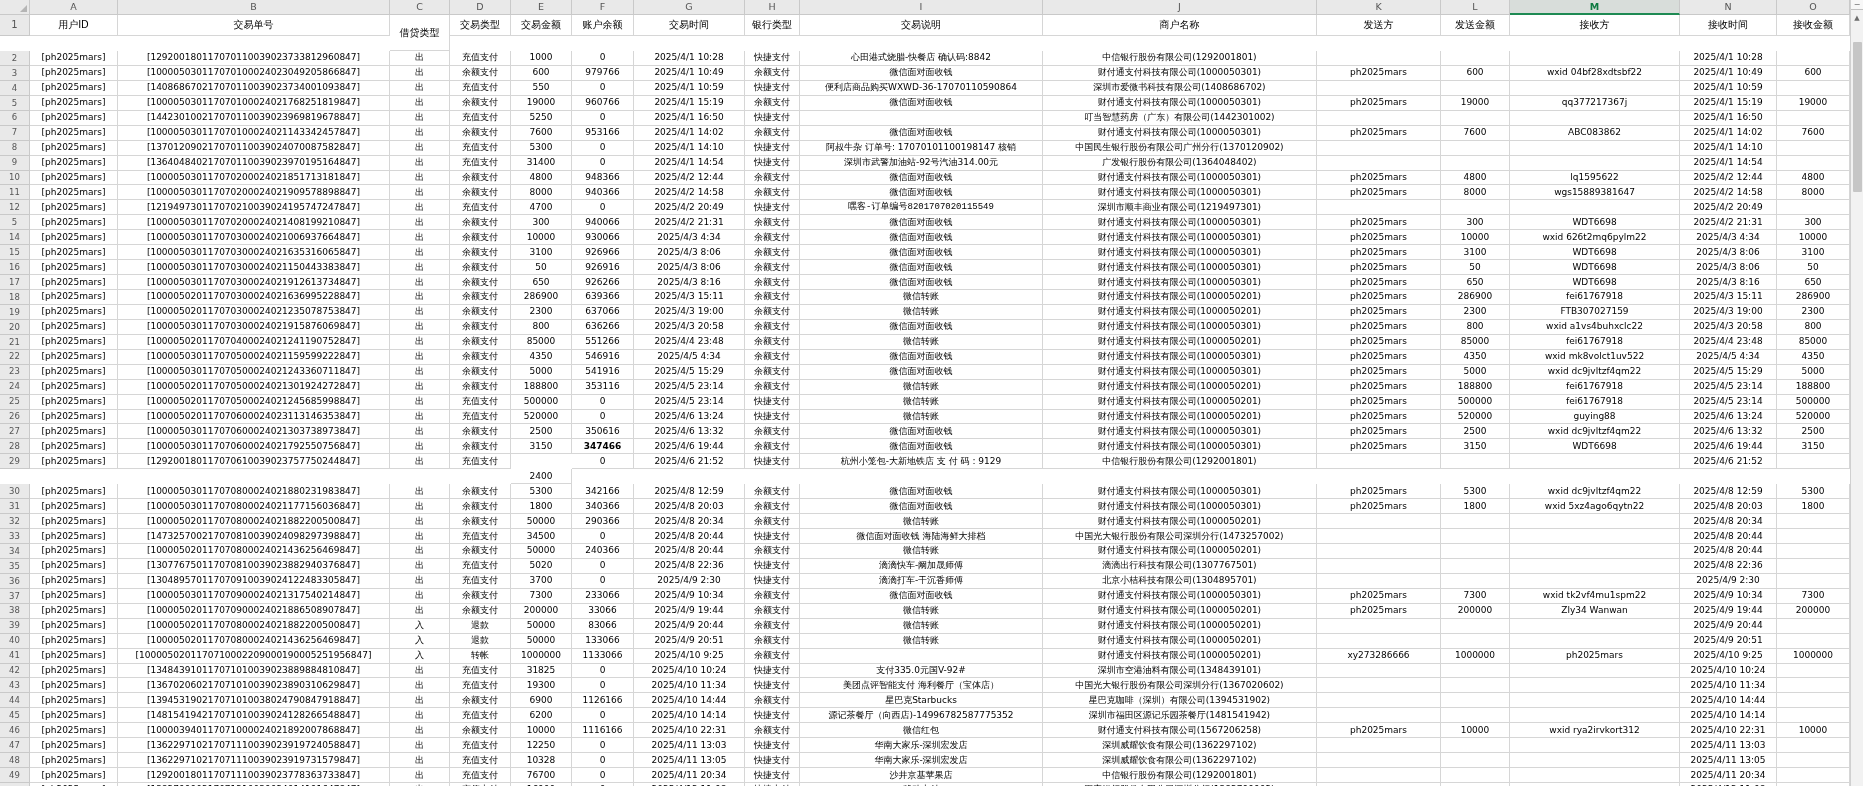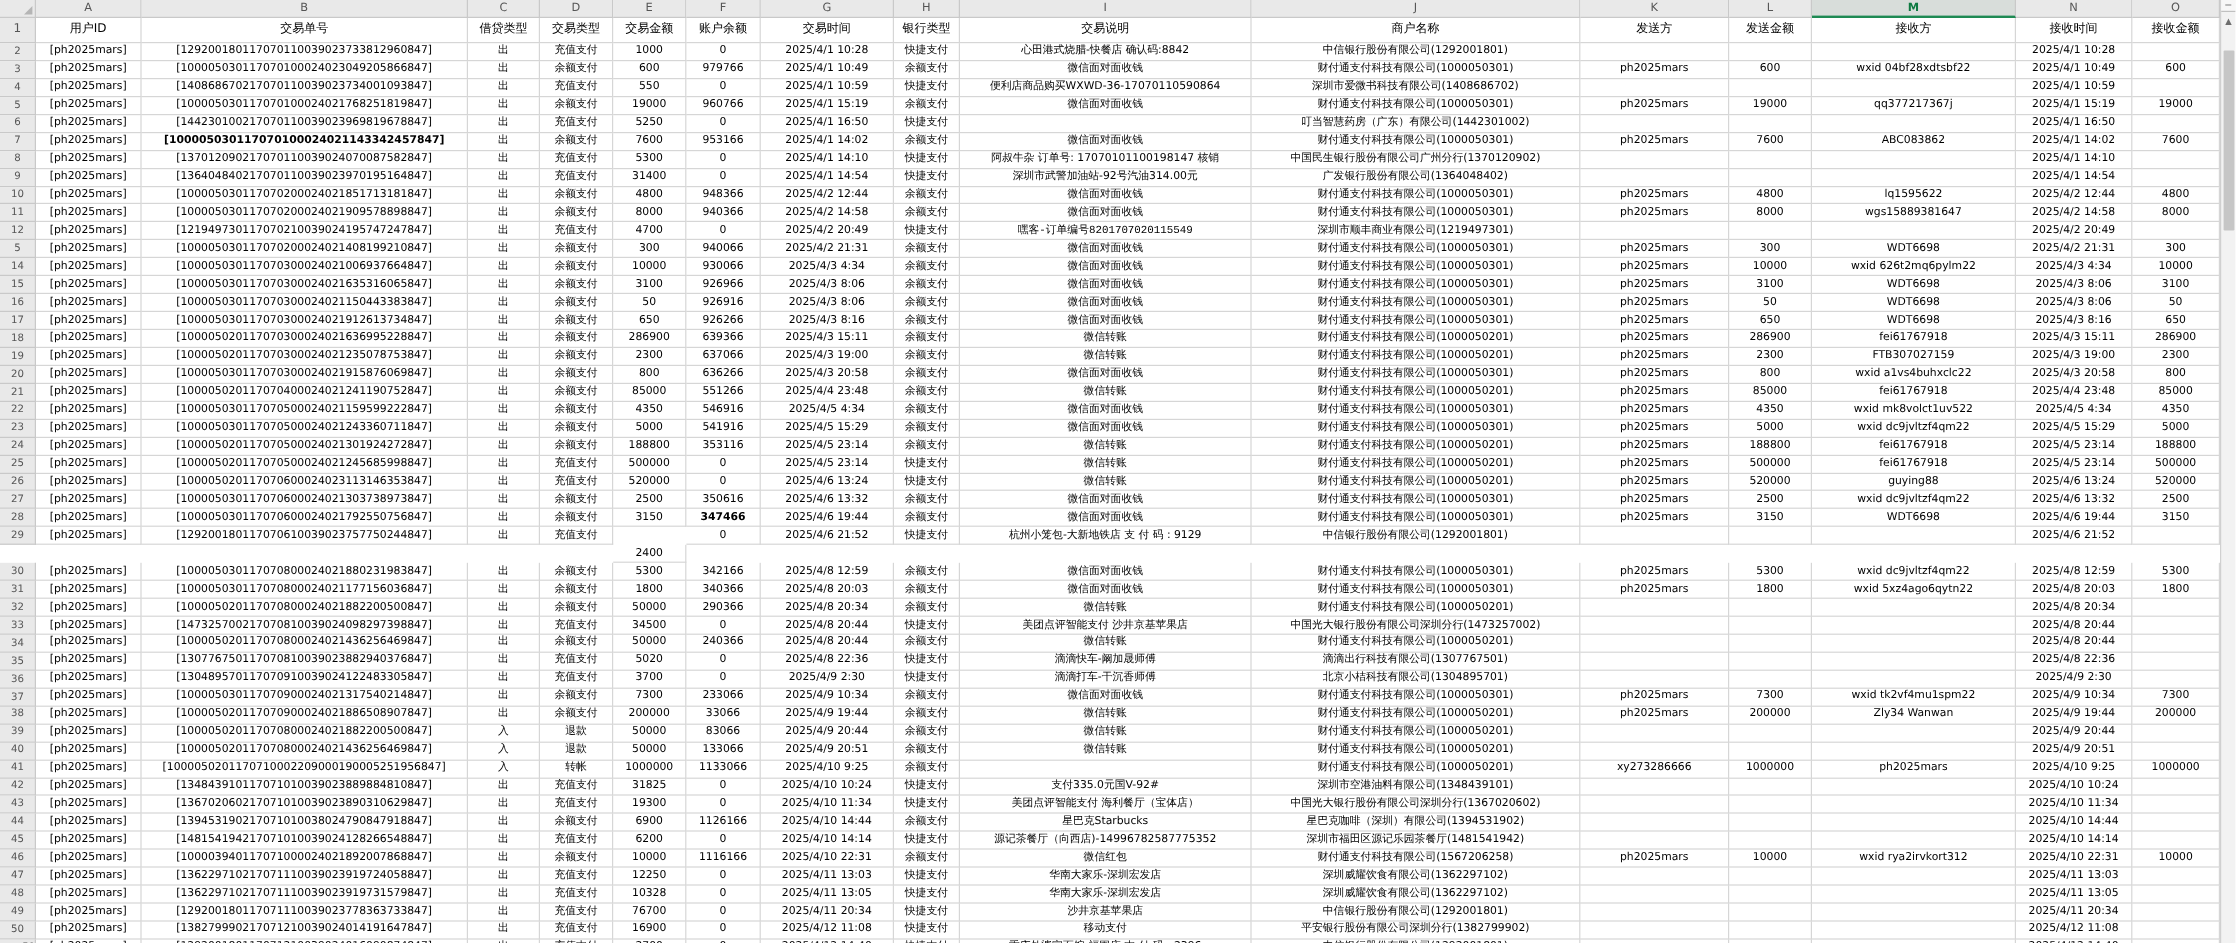--- a/index.html
+++ b/index.html
@@ -57,21 +57,21 @@
         <div class="c" style="width: 69px;">L</div>
         <div class="c sel" style="width: 170px;">M</div>
         <div class="c" style="width: 97px;">N</div>
         <div class="c" style="width: 73px;">O</div>
       </div>
     <div id="rows">
         <div class="r hdrrow">
           <div class="c gut" style="width: 30px; height: 21px;">1</div>
           <div class="c" style="width: 88px; height: 21px;">用户ID</div>
           <div class="c" style="width: 272px; height: 21px;">交易单号</div>
-          <div class="c" style="width: 60px; height: 21px;">借贷类型</div>
+          <div class="c" style="width: 60px; height: 36px;">借贷类型</div>
           <div class="c" style="width: 61px; height: 21px;">交易类型</div>
           <div class="c" style="width: 61px; height: 21px;">交易金额</div>
           <div class="c" style="width: 62px; height: 21px;">账户余额</div>
           <div class="c" style="width: 111px; height: 21px;">交易时间</div>
           <div class="c" style="width: 55px; height: 21px;">银行类型</div>
           <div class="c" style="width: 243px; height: 21px;">交易说明</div>
           <div class="c" style="width: 274px; height: 21px;">商户名称</div>
           <div class="c" style="width: 124px; height: 21px;">发送方</div>
           <div class="c" style="width: 69px; height: 21px;">发送金额</div>
           <div class="c" style="width: 170px; height: 21px;">接收方</div>
@@ -164,21 +164,21 @@
           <div class="c" style="width: 274px;">叮当智慧药房（广东）有限公司(1442301002)</div>
           <div class="c" style="width: 124px;"></div>
           <div class="c" style="width: 69px;"></div>
           <div class="c" style="width: 170px;"></div>
           <div class="c" style="width: 97px;">2025/4/1 16:50</div>
           <div class="c" style="width: 73px;"></div>
         </div>
         <div class="r datarow">
           <div class="c gut" style="width: 30px;">7</div>
           <div class="c" style="width: 88px;">[ph2025mars]</div>
-          <div class="c" style="width: 272px; font-weight: bold;">[100005030117070100024021143342457847]</div>
+          <div class="c" style="width: 272px;">[100005030117070100024021143342457847]</div>
           <div class="c" style="width: 60px;">出</div>
           <div class="c" style="width: 61px;">余额支付</div>
           <div class="c" style="width: 61px;">7600</div>
           <div class="c" style="width: 62px;">953166</div>
           <div class="c" style="width: 111px;">2025/4/1 14:02</div>
           <div class="c" style="width: 55px;">余额支付</div>
           <div class="c" style="width: 243px;">微信面对面收钱</div>
           <div class="c" style="width: 274px;">财付通支付科技有限公司(1000050301)</div>
           <div class="c" style="width: 124px;">ph2025mars</div>
           <div class="c" style="width: 69px;">7600</div>
@@ -639,21 +639,21 @@
         <div class="r datarow">
           <div class="c gut" style="width: 30px;">33</div>
           <div class="c" style="width: 88px;">[ph2025mars]</div>
           <div class="c" style="width: 272px;">[147325700217070810039024098297398847]</div>
           <div class="c" style="width: 60px;">出</div>
           <div class="c" style="width: 61px;">充值支付</div>
           <div class="c" style="width: 61px;">34500</div>
           <div class="c" style="width: 62px;">0</div>
           <div class="c" style="width: 111px;">2025/4/8 20:44</div>
           <div class="c" style="width: 55px;">快捷支付</div>
-          <div class="c" style="width: 243px;">美团点评智能支付 沙井京基苹果店</div>
+          <div class="c" style="width: 243px;">微信面对面收钱 海陆海鲜大排档</div>
           <div class="c" style="width: 274px;">中国光大银行股份有限公司深圳分行(1473257002)</div>
           <div class="c" style="width: 124px;"></div>
           <div class="c" style="width: 69px;"></div>
           <div class="c" style="width: 170px;"></div>
           <div class="c" style="width: 97px;">2025/4/8 20:44</div>
           <div class="c" style="width: 73px;"></div>
         </div>
         <div class="r datarow">
           <div class="c gut" style="width: 30px;">34</div>
           <div class="c" style="width: 88px;">[ph2025mars]</div>

